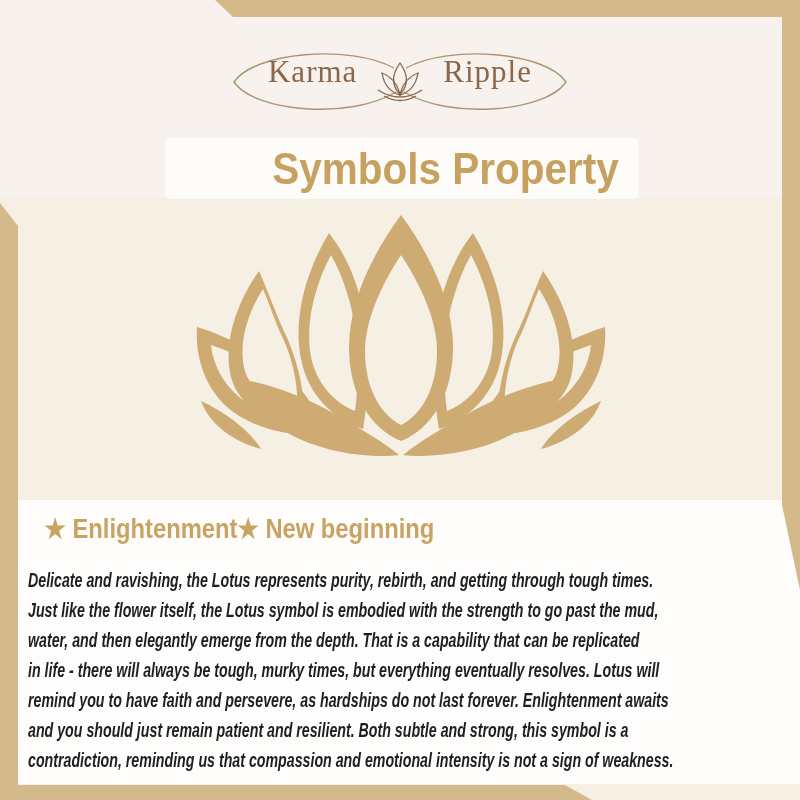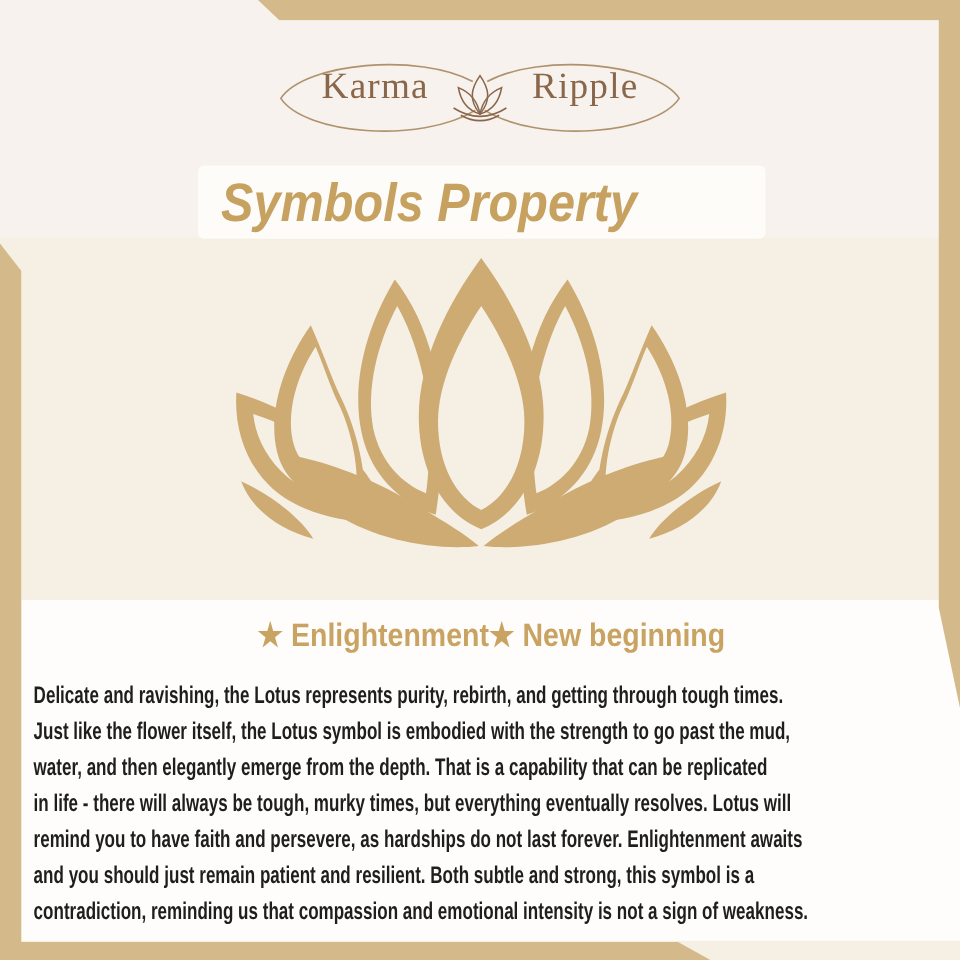--- a/index.html
+++ b/index.html
@@ -31,44 +31,44 @@
   .logo-flourish path{fill:none;stroke:var(--flourish-brown,#a8875f);stroke-width:1.4;opacity:.9;}
   .logo-lotus{position:absolute;left:370px;top:12px;width:60px;height:46px;}
   .logo-lotus path{fill:none;stroke:var(--logo-brown,#9a7550);stroke-width:1.3;}
   .logo-text{position:absolute;top:8px;width:800px;text-align:center;
     font-family:"Liberation Serif",serif;font-size:31px;color:var(--logo-brown,#8a674a);
     letter-spacing:1px;}
   .logo-text .gap{display:inline-block;width:86px;}
 
   
   .title-band{position:absolute;left:165px;top:138px;width:473px;height:61px;
-    background:var(--band-white,#fdfcf9);border-radius:5px;z-index:2;text-align:left;font-style:italic;}
+    background:var(--band-white,#fdfcf9);border-radius:5px;z-index:2;text-align:right;}
   .title-band h1{margin:0;line-height:61px;font-size:45px;font-weight:700;
     color:var(--title-gold,#c6a160);display:inline-block;transform:scaleX(.9);white-space:nowrap;}
 
   
   .lotus{position:absolute;left:191px;top:209px;width:420px;height:250px;z-index:1;}
   .gold-fill{fill:var(--lotus-gold,#cdab73);}
   .cream-fill{fill:var(--page-cream-mid,#f5efe4);}
 
   
   .banner{position:absolute;left:0;top:450px;width:254px;height:39px;z-index:5;
     background:var(--banner-gold,#c8a468);
     clip-path:polygon(0 0,243px 0,100% 100%,0 100%);}
   .banner span{display:inline-block;margin-left:40px;line-height:39px;
     font-size:24px;font-weight:700;color:var(--banner-text,#ffffff);
     letter-spacing:1.5px;transform:scaleX(.97);transform-origin:0 50%;white-space:nowrap;}
 
   
   .panel{position:absolute;left:18px;top:500px;width:782px;height:284px;
     background:var(--panel-white,#fefdfb);z-index:2;overflow:hidden;}
-  .panel h2{margin:13px 0 16px 0;text-align:center;font-size:27px;font-weight:700;
+  .panel h2{margin:13px 0 16px 0;font-size:27px;font-weight:700;
     color:var(--heading-gold,#c9a362);}
   .panel h2 span{display:inline-block;transform:scaleX(.88);white-space:nowrap;}
-  .body-copy{margin-top:20px;padding-left:10px;}
+  .body-copy{margin-top:20px;padding-left:10px;font-style:italic;}
   .body-line{white-space:nowrap;font-size:20px;font-weight:700;line-height:30px;
     color:var(--body-text,#1e1e1e);transform:scaleX(.71);transform-origin:0 50%;}
 </style>
 </head>
 <body>
 
 <div class="root">
 
   <div class="mid-bg"></div>
 

